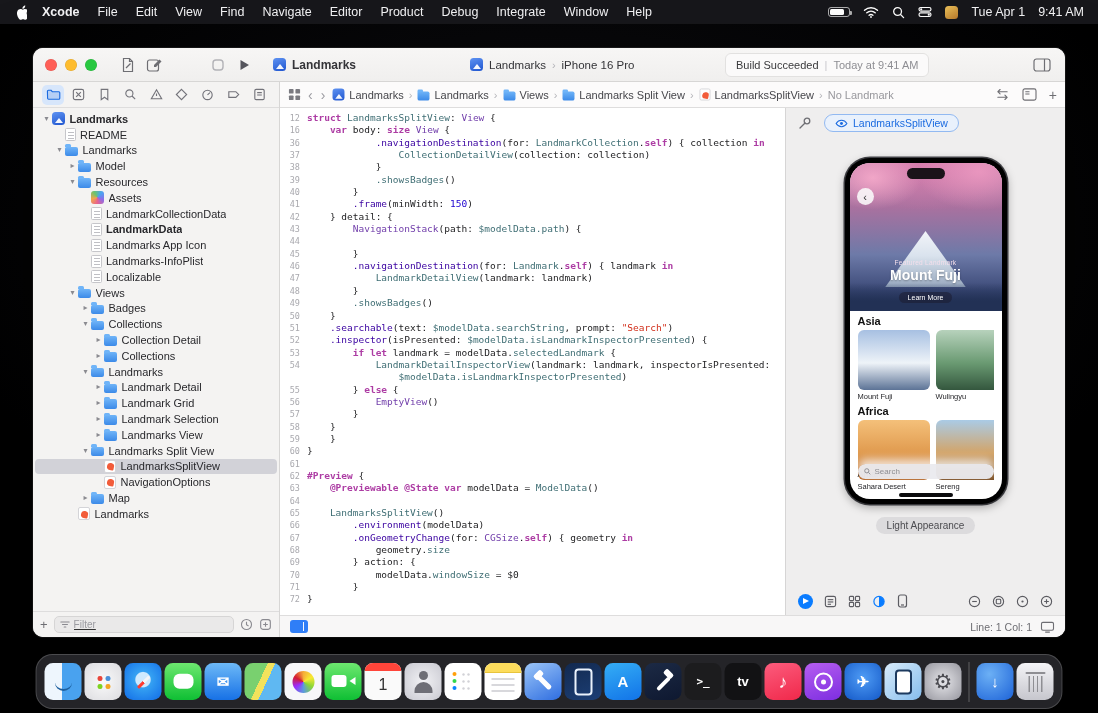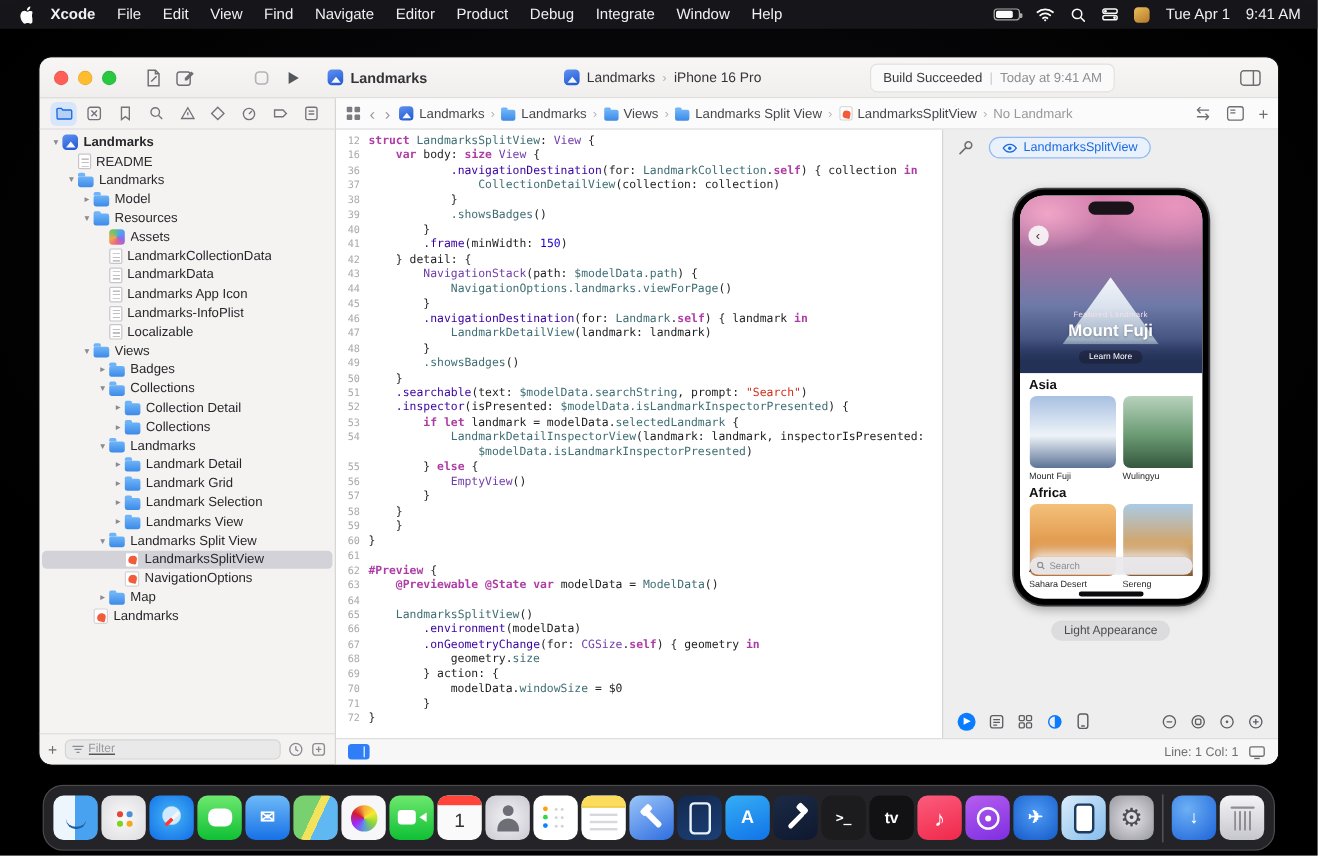--- a/index.html
+++ b/index.html
@@ -409,21 +409,21 @@
           <div class="trow" style="padding-left: 45px;">
             <span class="chev"></span>
             <span class="ticon ic-assets"></span>
             <span class="tlabel">Assets</span>
           </div>
           <div class="trow" style="padding-left: 45px;">
             <span class="chev"></span>
             <span class="ticon ic-doc"></span>
             <span class="tlabel">LandmarkCollectionData</span>
           </div>
-          <div class="trow" style="padding-left: 45px;">
+          <div class="trow" style="padding-left: 45px; font-weight: bold;">
             <span class="chev"></span>
             <span class="ticon ic-doc"></span>
             <span class="tlabel">LandmarkData</span>
           </div>
           <div class="trow" style="padding-left: 45px;">
             <span class="chev"></span>
             <span class="ticon ic-doc"></span>
             <span class="tlabel">Landmarks App Icon</span>
           </div>
           <div class="trow" style="padding-left: 45px;">
@@ -605,21 +605,21 @@
               <div class="cl"><span class="ln">12</span><span class="ct"><span class="tk-k">struct </span><span class="tk-t">LandmarksSplitView</span><span class="tk-d">: </span><span class="tk-p">View</span><span class="tk-d"> {</span></span></div>
               <div class="cl"><span class="ln">16</span><span class="ct"><span class="tk-d">    </span><span class="tk-k">var </span><span class="tk-d">body: </span><span class="tk-k">size </span><span class="tk-p">View</span><span class="tk-d"> {</span></span></div>
               <div class="cl"><span class="ln">36</span><span class="ct"><span class="tk-d">            </span><span class="tk-f">.navigationDestination</span><span class="tk-d">(for: </span><span class="tk-t">LandmarkCollection</span><span class="tk-d">.</span><span class="tk-k">self</span><span class="tk-d">) { collection </span><span class="tk-k">in</span></span></div>
               <div class="cl"><span class="ln">37</span><span class="ct"><span class="tk-d">                </span><span class="tk-t">CollectionDetailView</span><span class="tk-d">(collection: collection)</span></span></div>
               <div class="cl"><span class="ln">38</span><span class="ct"><span class="tk-d">            }</span></span></div>
               <div class="cl"><span class="ln">39</span><span class="ct"><span class="tk-d">            </span><span class="tk-t">.showsBadges</span><span class="tk-d">()</span></span></div>
               <div class="cl"><span class="ln">40</span><span class="ct"><span class="tk-d">        }</span></span></div>
               <div class="cl"><span class="ln">41</span><span class="ct"><span class="tk-d">        </span><span class="tk-f">.frame</span><span class="tk-d">(minWidth: </span><span class="tk-num">150</span><span class="tk-d">)</span></span></div>
               <div class="cl"><span class="ln">42</span><span class="ct"><span class="tk-d">    } detail: {</span></span></div>
               <div class="cl"><span class="ln">43</span><span class="ct"><span class="tk-d">        </span><span class="tk-p">NavigationStack</span><span class="tk-d">(path: </span><span class="tk-t">$modelData.path</span><span class="tk-d">) {</span></span></div>
-              <div class="cl"><span class="ln">44</span><span class="ct"><span class="tk-d">            </span><span class="tk-t">NavigationOptions.landmarks.viewForPage</span><span class="tk-d">()</span></span></div>
+              <div class="cl"><span class="ln">44</span></div>
               <div class="cl"><span class="ln">45</span><span class="ct"><span class="tk-d">        }</span></span></div>
               <div class="cl"><span class="ln">46</span><span class="ct"><span class="tk-d">        </span><span class="tk-f">.navigationDestination</span><span class="tk-d">(for: </span><span class="tk-t">Landmark</span><span class="tk-d">.</span><span class="tk-k">self</span><span class="tk-d">) { landmark </span><span class="tk-k">in</span></span></div>
               <div class="cl"><span class="ln">47</span><span class="ct"><span class="tk-d">            </span><span class="tk-t">LandmarkDetailView</span><span class="tk-d">(landmark: landmark)</span></span></div>
               <div class="cl"><span class="ln">48</span><span class="ct"><span class="tk-d">        }</span></span></div>
               <div class="cl"><span class="ln">49</span><span class="ct"><span class="tk-d">        </span><span class="tk-t">.showsBadges</span><span class="tk-d">()</span></span></div>
               <div class="cl"><span class="ln">50</span><span class="ct"><span class="tk-d">    }</span></span></div>
               <div class="cl"><span class="ln">51</span><span class="ct"><span class="tk-d">    </span><span class="tk-f">.searchable</span><span class="tk-d">(text: </span><span class="tk-t">$modelData.searchString</span><span class="tk-d">, prompt: </span><span class="tk-s">"Search"</span><span class="tk-d">)</span></span></div>
               <div class="cl"><span class="ln">52</span><span class="ct"><span class="tk-d">    </span><span class="tk-f">.inspector</span><span class="tk-d">(isPresented: </span><span class="tk-t">$modelData.isLandmarkInspectorPresented</span><span class="tk-d">) {</span></span></div>
               <div class="cl"><span class="ln">53</span><span class="ct"><span class="tk-d">        </span><span class="tk-k">if let </span><span class="tk-d">landmark = modelData.</span><span class="tk-t">selectedLandmark</span><span class="tk-d"> {</span></span></div>
               <div class="cl"><span class="ln">54</span><span class="ct"><span class="tk-d">            </span><span class="tk-t">LandmarkDetailInspectorView</span><span class="tk-d">(landmark: landmark, inspectorIsPresented:</span></span></div>

